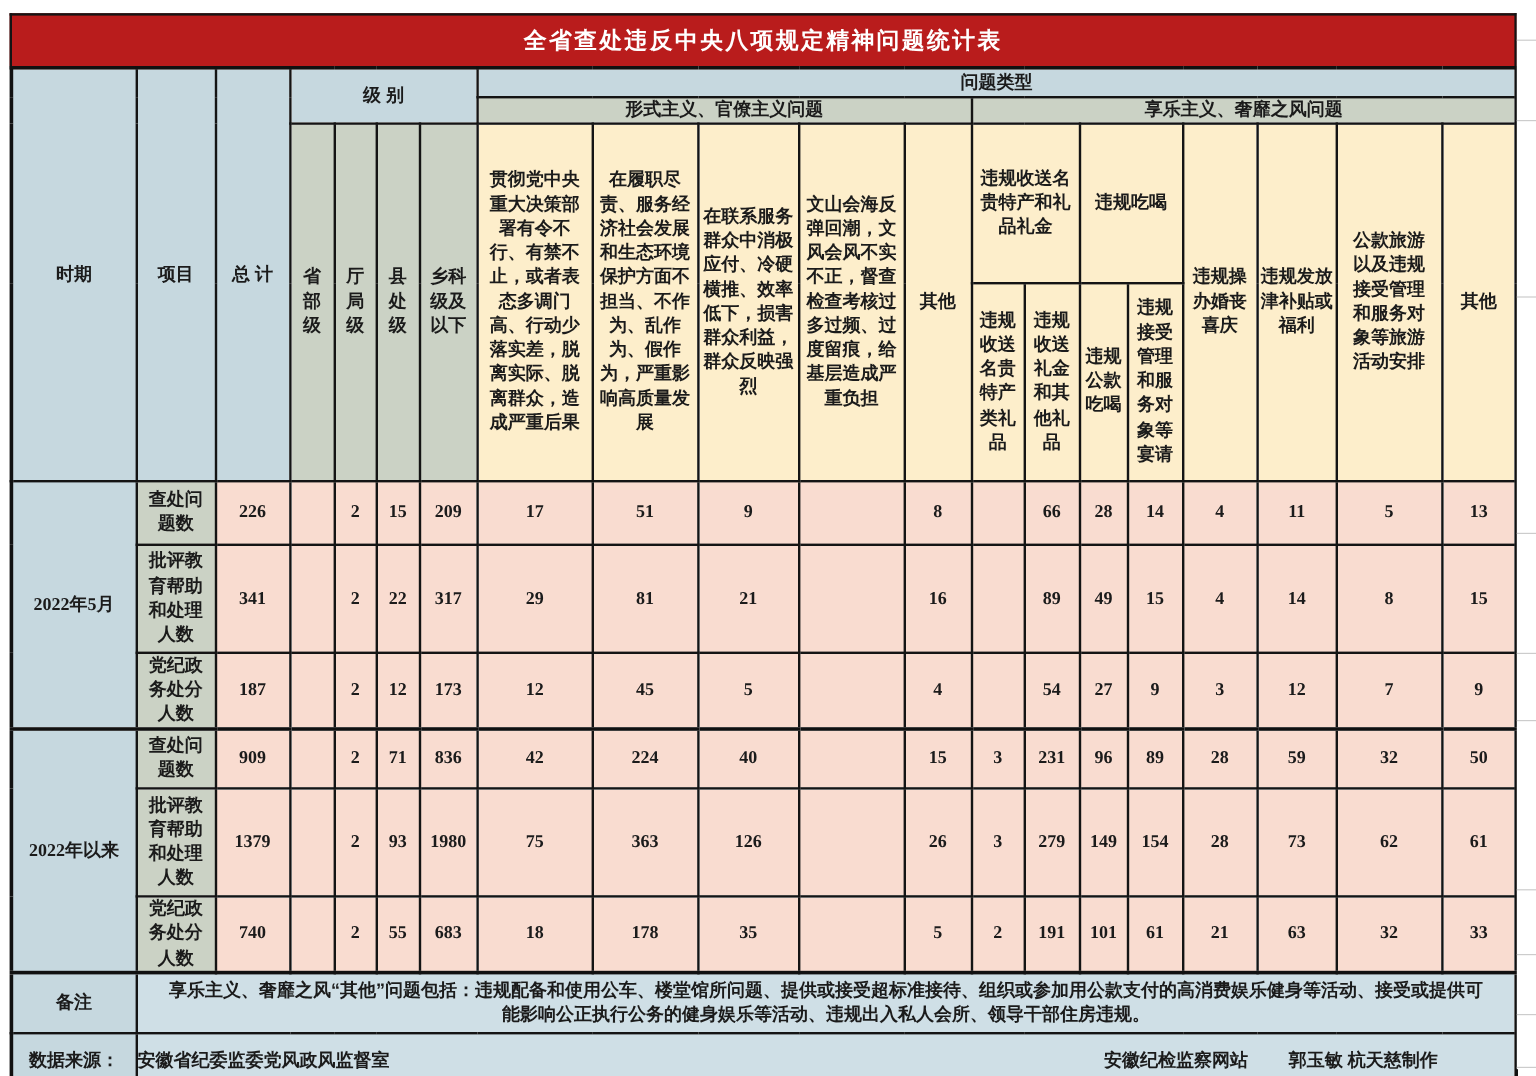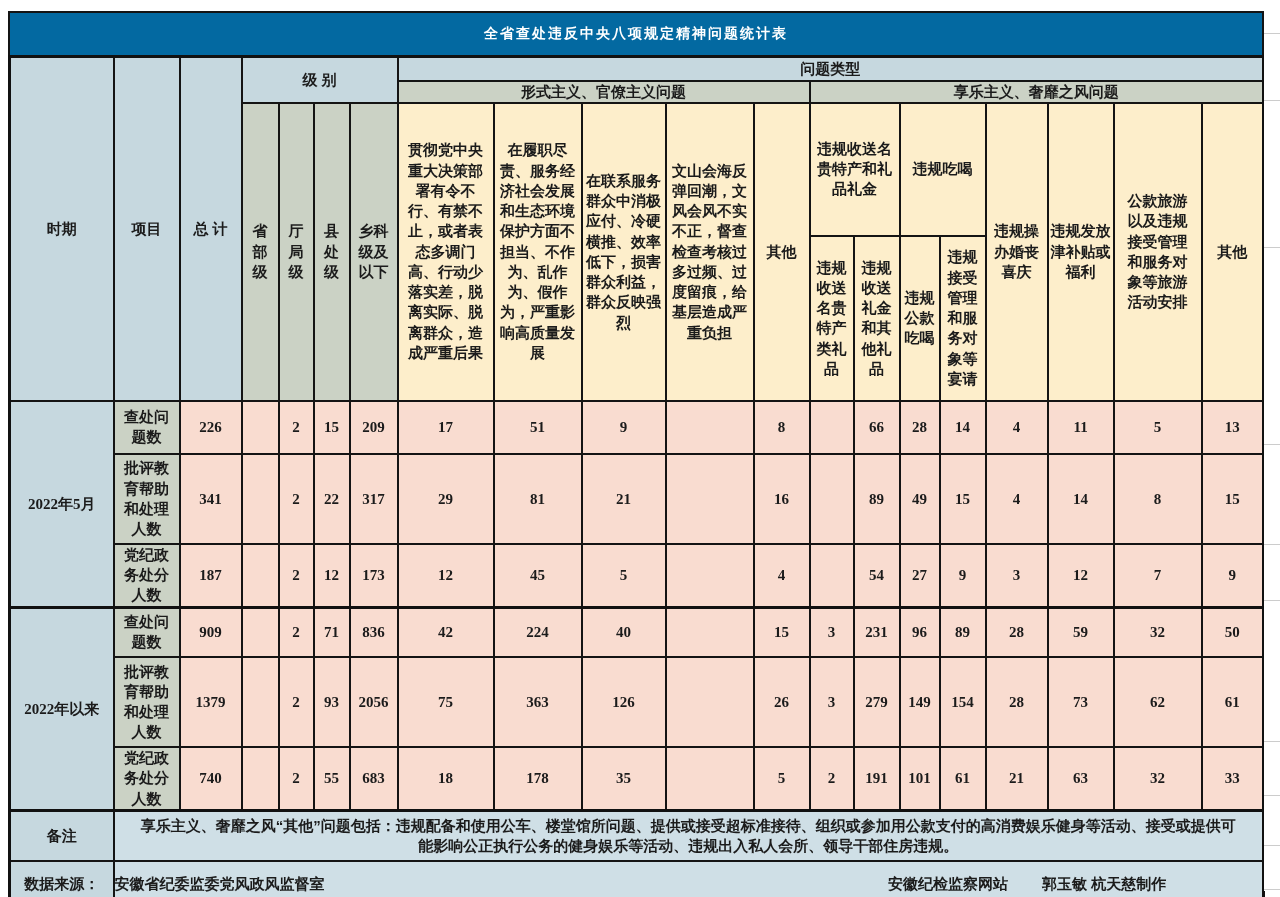--- a/index.html
+++ b/index.html
@@ -5,23 +5,23 @@
   * { box-sizing: border-box; margin: 0; padding: 0; }
   html, body { background: #ffffff; }
   body {
     width: 1280px; height: 897px; overflow: hidden;
     font-family: "Liberation Sans", "DejaVu Sans", sans-serif;
   }
   .wrap { display: flex; padding: 11px 0 0 8px; }
   .sheet { width: 1256px; }
 
   .title-bar {
-    height: 44px; background: #0369a1;
+    height: 44px; background: #b91c1c;
     border: 2px solid #141414; border-bottom: none;
-    color: #ffffff; font-size: 14px; font-weight: bold; letter-spacing: 2px;
+    color: #ffffff; font-size: 19px; font-weight: bold; letter-spacing: 2px;
     display: flex; align-items: center; justify-content: center;
   }
 
   table.main {
     border-collapse: collapse; table-layout: fixed;
     width: 1256px; border: 3px solid #111111;
   }
   table.main td {
     border: 2px solid #141414;
     text-align: center; vertical-align: middle;
@@ -58,21 +58,21 @@
     font-weight: 400; font-size: 16px;
   }
   tr.block-start td { border-top: 3px solid #111111; }
 
   .note-text {
     text-align: left; padding: 4px 24px; font-size: 15px; line-height: 1.5;
   }
   .src-line { display: flex; align-items: center; font-size: 15px; font-weight: 600; }
   .src-org  { }
   .src-site { margin-left: auto; }
-  .src-credits { margin-left: 34px; margin-right: 96px; }
+  .src-credits { margin-left: 34px; margin-right: 64px; }
 
   .gutter { position: relative; width: 16px; height: 880px; background: #ffffff; }
   .gline { position: absolute; left: 0; right: 0; height: 1px; background: #cccccc; }
 </style>
 </head>
 <body>
 
 <div class="wrap">
   <div class="sheet">
 
@@ -225,21 +225,21 @@
             <td class="pink num">59</td>
             <td class="pink num">32</td>
             <td class="pink num">50</td>
           </tr>
           <tr style="height: 90px;">
             <td class="green rowlabel">批评教育帮助和处理人数</td>
             <td class="pink num">1379</td>
             <td class="pink num"></td>
             <td class="pink num">2</td>
             <td class="pink num">93</td>
-            <td class="pink num">2056</td>
+            <td class="pink num">1980</td>
             <td class="pink num">75</td>
             <td class="pink num">363</td>
             <td class="pink num">126</td>
             <td class="pink num"></td>
             <td class="pink num">26</td>
             <td class="pink num">3</td>
             <td class="pink num">279</td>
             <td class="pink num">149</td>
             <td class="pink num">154</td>
             <td class="pink num">28</td>

